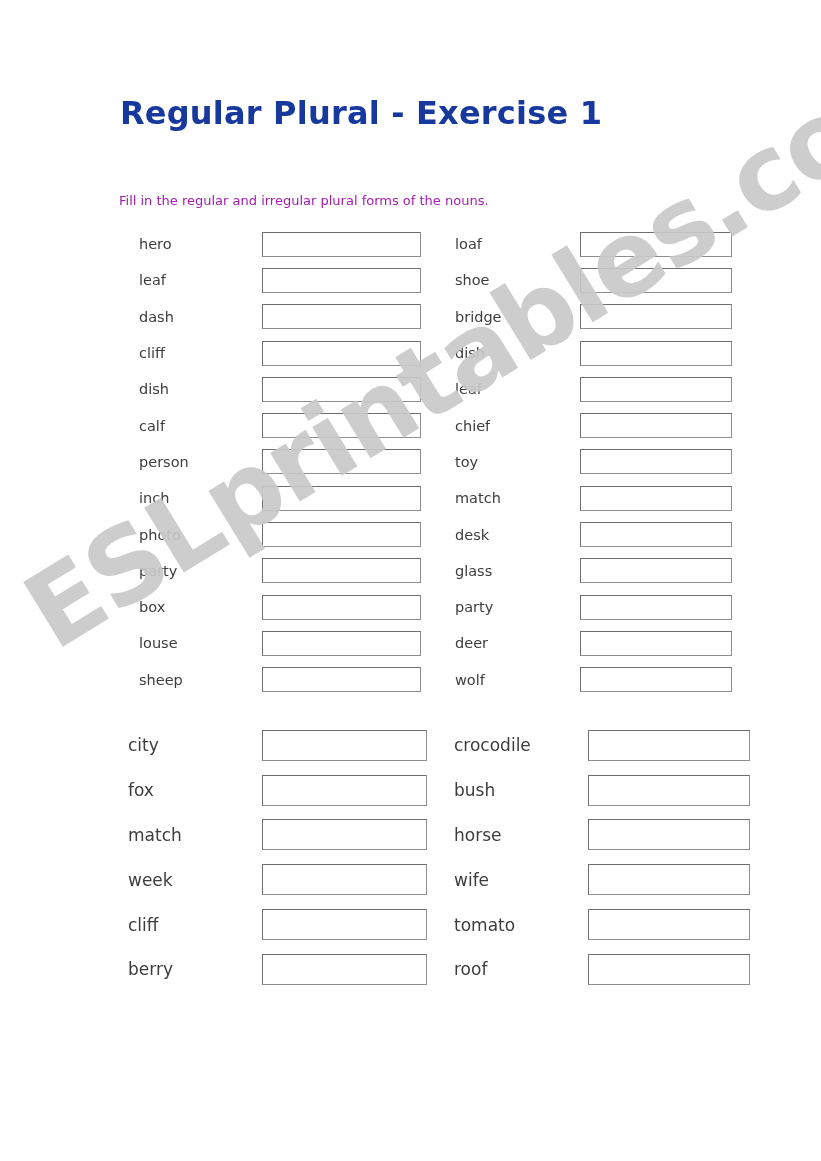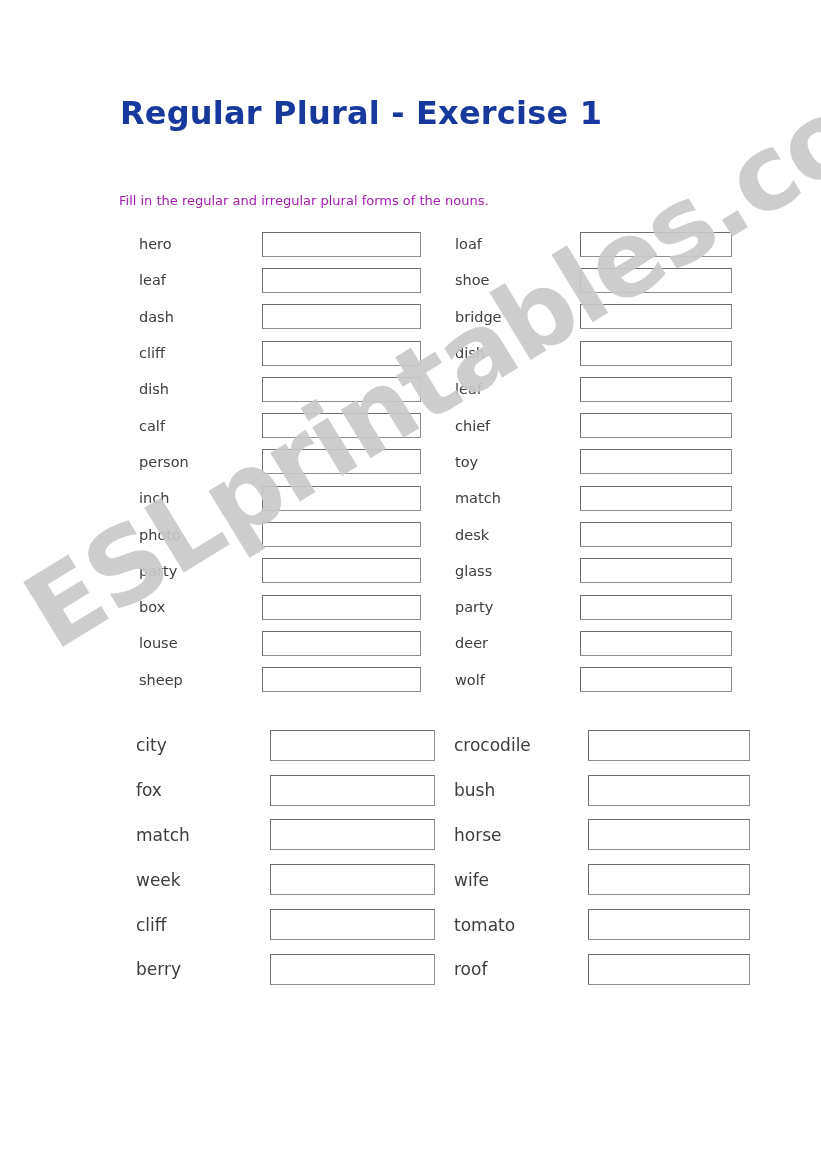--- a/index.html
+++ b/index.html
@@ -89,21 +89,21 @@
 
   .cell {
     position: absolute;
     top: 0;
     height: 100%;
   }
   
   #section-top .cell-left  { left: 119px;  width: 310px; }
   #section-top .cell-right { left: 435px;  width: 310px; }
   
-  #section-bot .cell-left  { left: 116px;  width: 330px; }
+  #section-bot .cell-left  { left: 108px;  width: 330px; }
   #section-bot .cell-right { left: 434px;  width: 330px; }
 
   .word {
     position: absolute;
     left: 0;
     top: 0;
     height: 100%;
     display: flex;
     align-items: center;
     color: #3d3d3d;

